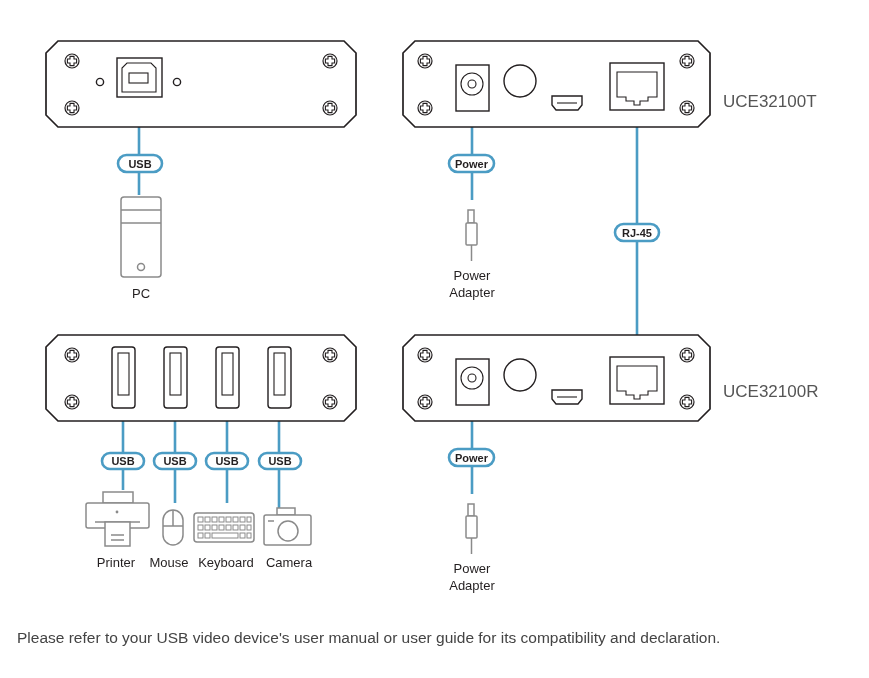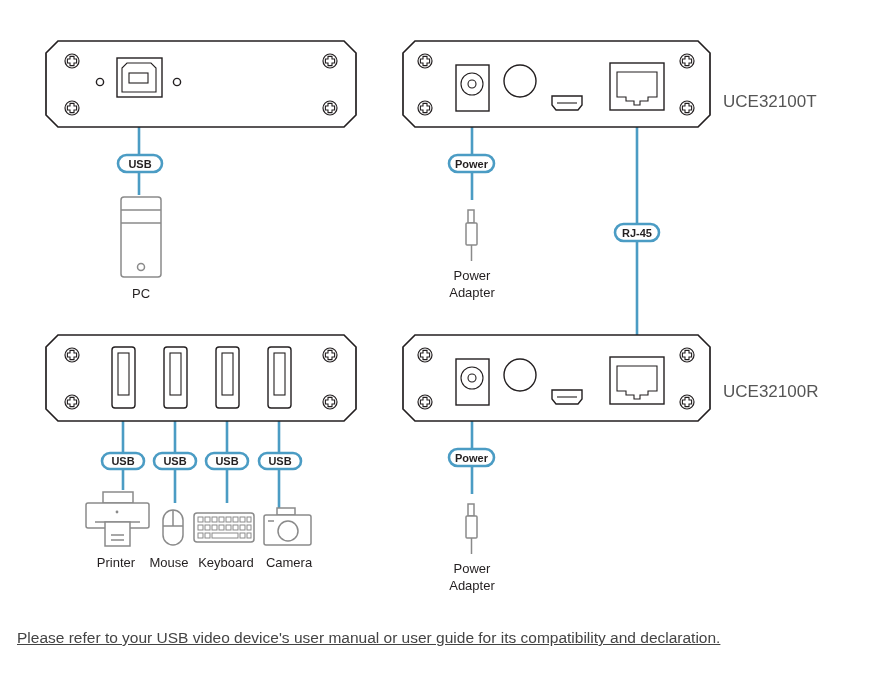--- a/index.html
+++ b/index.html
@@ -8,21 +8,21 @@
     .panel { fill: #ffffff; stroke: #231f20; stroke-width: 1.7; }
     .part { fill: #ffffff; stroke: #231f20; stroke-width: 1.4; }
     .part-thin { fill: none; stroke: #231f20; stroke-width: 1.1; }
     .cable { stroke: #4b9cc4; stroke-width: 2.6; fill: none; }
     .pill { fill: #ffffff; stroke: #4b9cc4; stroke-width: 2.6; }
     .pill-text { font-family: "Liberation Sans", sans-serif; font-size: 11px; font-weight: bold; fill: #231f20; text-anchor: middle; }
     .device { fill: #ffffff; stroke: #8a8a8a; stroke-width: 1.5; }
     .device-line { fill: none; stroke: #8a8a8a; stroke-width: 1.5; }
     .label { font-family: "Liberation Sans", sans-serif; font-size: 13px; fill: #231f20; text-anchor: middle; }
     .model { font-family: "Liberation Sans", sans-serif; font-size: 17px; fill: #555555; }
-    .footer { position: absolute; left: 17px; top: 629px; font-family: "Liberation Sans", sans-serif; font-size: 15.5px; color: #444444; white-space: nowrap; text-decoration: underline; }
+    .footer { position: absolute; left: 17px; top: 629px; font-family: "Liberation Sans", sans-serif; font-size: 15.5px; color: #444444; white-space: nowrap; }
   </style>
 </head>
 <body>
 
 <svg id="diagram" width="869" height="678" viewBox="0 0 869 678">
   <defs>
     <g id="screw">
       <circle cx="0" cy="0" r="7" fill="#fff" stroke="#231f20" stroke-width="1.2"></circle>
       <path d="M-2,-4.6 H2 V-2 H4.6 V2 H2 V4.6 H-2 V2 H-4.6 V-2 H-2 Z" fill="#fff" stroke="#231f20" stroke-width="1.1"></path>
     </g>

